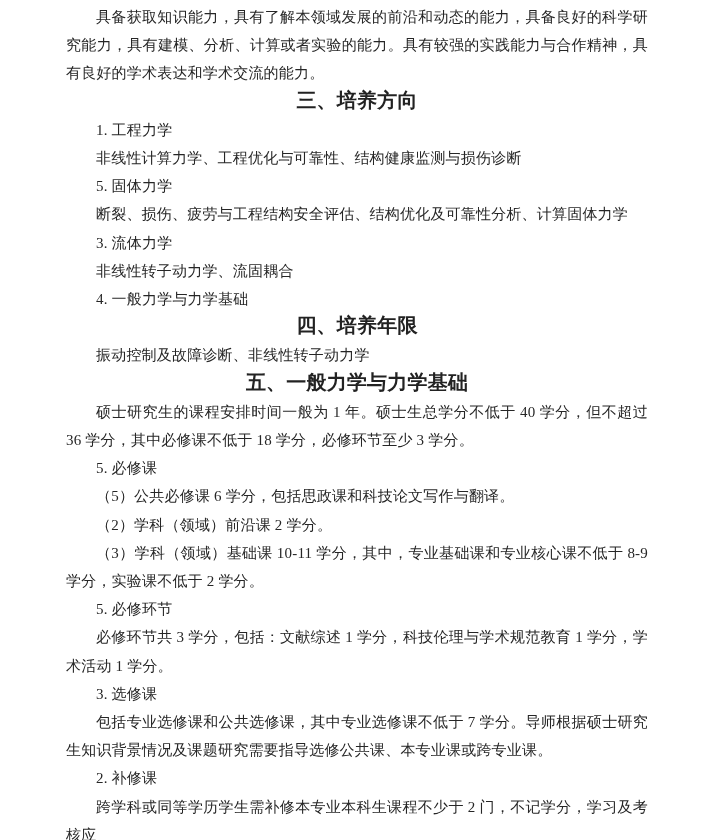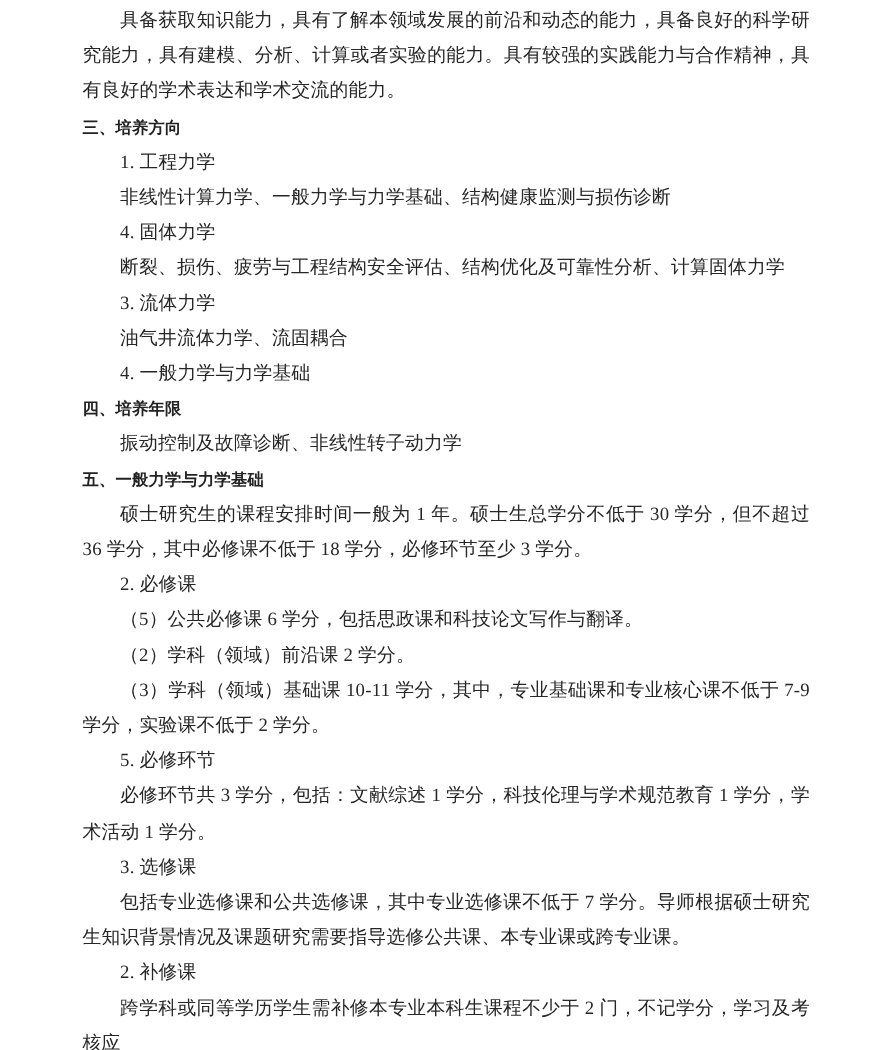--- a/index.html
+++ b/index.html
@@ -22,49 +22,49 @@
     font-family: "Liberation Serif", "DejaVu Serif", serif;
     font-size: 15px;
     line-height: 28.2px;
     text-align: justify;
     text-justify: inter-ideograph;
     text-indent: 2em;
     color: #262626;
     letter-spacing: 0.2px;
   }
   .doc-block.heading {
-    font-family: Liberation Sans, sans-serif;
+    font-family: Liberation Mono, monospace;
     font-weight: 700;
-    font-size: 13px;
+    font-size: 20px;
     text-indent: 0;
-    text-align: left;
+    text-align: center;
     color: #222222;
   }
   
 </style>
 </head>
 <body>
 
 <div class="page">
   <p class="doc-block">具备获取知识能力，具有了解本领域发展的前沿和动态的能力，具备良好的科学研究能力，具有建模、分析、计算或者实验的能力。具有较强的实践能力与合作精神，具有良好的学术表达和学术交流的能力。</p>
   <p class="doc-block heading">三、培养方向</p>
   <p class="doc-block">1. 工程力学</p>
-  <p class="doc-block">非线性计算力学、一般力学与力学基础、结构健康监测与损伤诊断</p>
-  <p class="doc-block">4. 固体力学</p>
+  <p class="doc-block">非线性计算力学、工程优化与可靠性、结构健康监测与损伤诊断</p>
+  <p class="doc-block">5. 固体力学</p>
   <p class="doc-block">断裂、损伤、疲劳与工程结构安全评估、结构优化及可靠性分析、计算固体力学</p>
   <p class="doc-block">3. 流体力学</p>
-  <p class="doc-block">油气井流体力学、流固耦合</p>
+  <p class="doc-block">非线性转子动力学、流固耦合</p>
   <p class="doc-block">4. 一般力学与力学基础</p>
   <p class="doc-block heading">四、培养年限</p>
   <p class="doc-block">振动控制及故障诊断、非线性转子动力学</p>
   <p class="doc-block heading">五、一般力学与力学基础</p>
-  <p class="doc-block">硕士研究生的课程安排时间一般为 1 年。硕士生总学分不低于 30 学分，但不超过 36 学分，其中必修课不低于 18 学分，必修环节至少 3 学分。</p>
-  <p class="doc-block">2. 必修课</p>
+  <p class="doc-block">硕士研究生的课程安排时间一般为 1 年。硕士生总学分不低于 40 学分，但不超过 36 学分，其中必修课不低于 18 学分，必修环节至少 3 学分。</p>
+  <p class="doc-block">5. 必修课</p>
   <p class="doc-block">（5）公共必修课 6 学分，包括思政课和科技论文写作与翻译。</p>
   <p class="doc-block">（2）学科（领域）前沿课 2 学分。</p>
-  <p class="doc-block">（3）学科（领域）基础课 10-11 学分，其中，专业基础课和专业核心课不低于 7-9 学分，实验课不低于 2 学分。</p>
+  <p class="doc-block">（3）学科（领域）基础课 10-11 学分，其中，专业基础课和专业核心课不低于 8-9 学分，实验课不低于 2 学分。</p>
   <p class="doc-block">5. 必修环节</p>
   <p class="doc-block">必修环节共 3 学分，包括：文献综述 1 学分，科技伦理与学术规范教育 1 学分，学术活动 1 学分。</p>
   <p class="doc-block">3. 选修课</p>
   <p class="doc-block">包括专业选修课和公共选修课，其中专业选修课不低于 7 学分。导师根据硕士研究生知识背景情况及课题研究需要指导选修公共课、本专业课或跨专业课。</p>
   <p class="doc-block">2. 补修课</p>
   <p class="doc-block">跨学科或同等学历学生需补修本专业本科生课程不少于 2 门，不记学分，学习及考核应</p>
 </div>
 
 </body></html>

